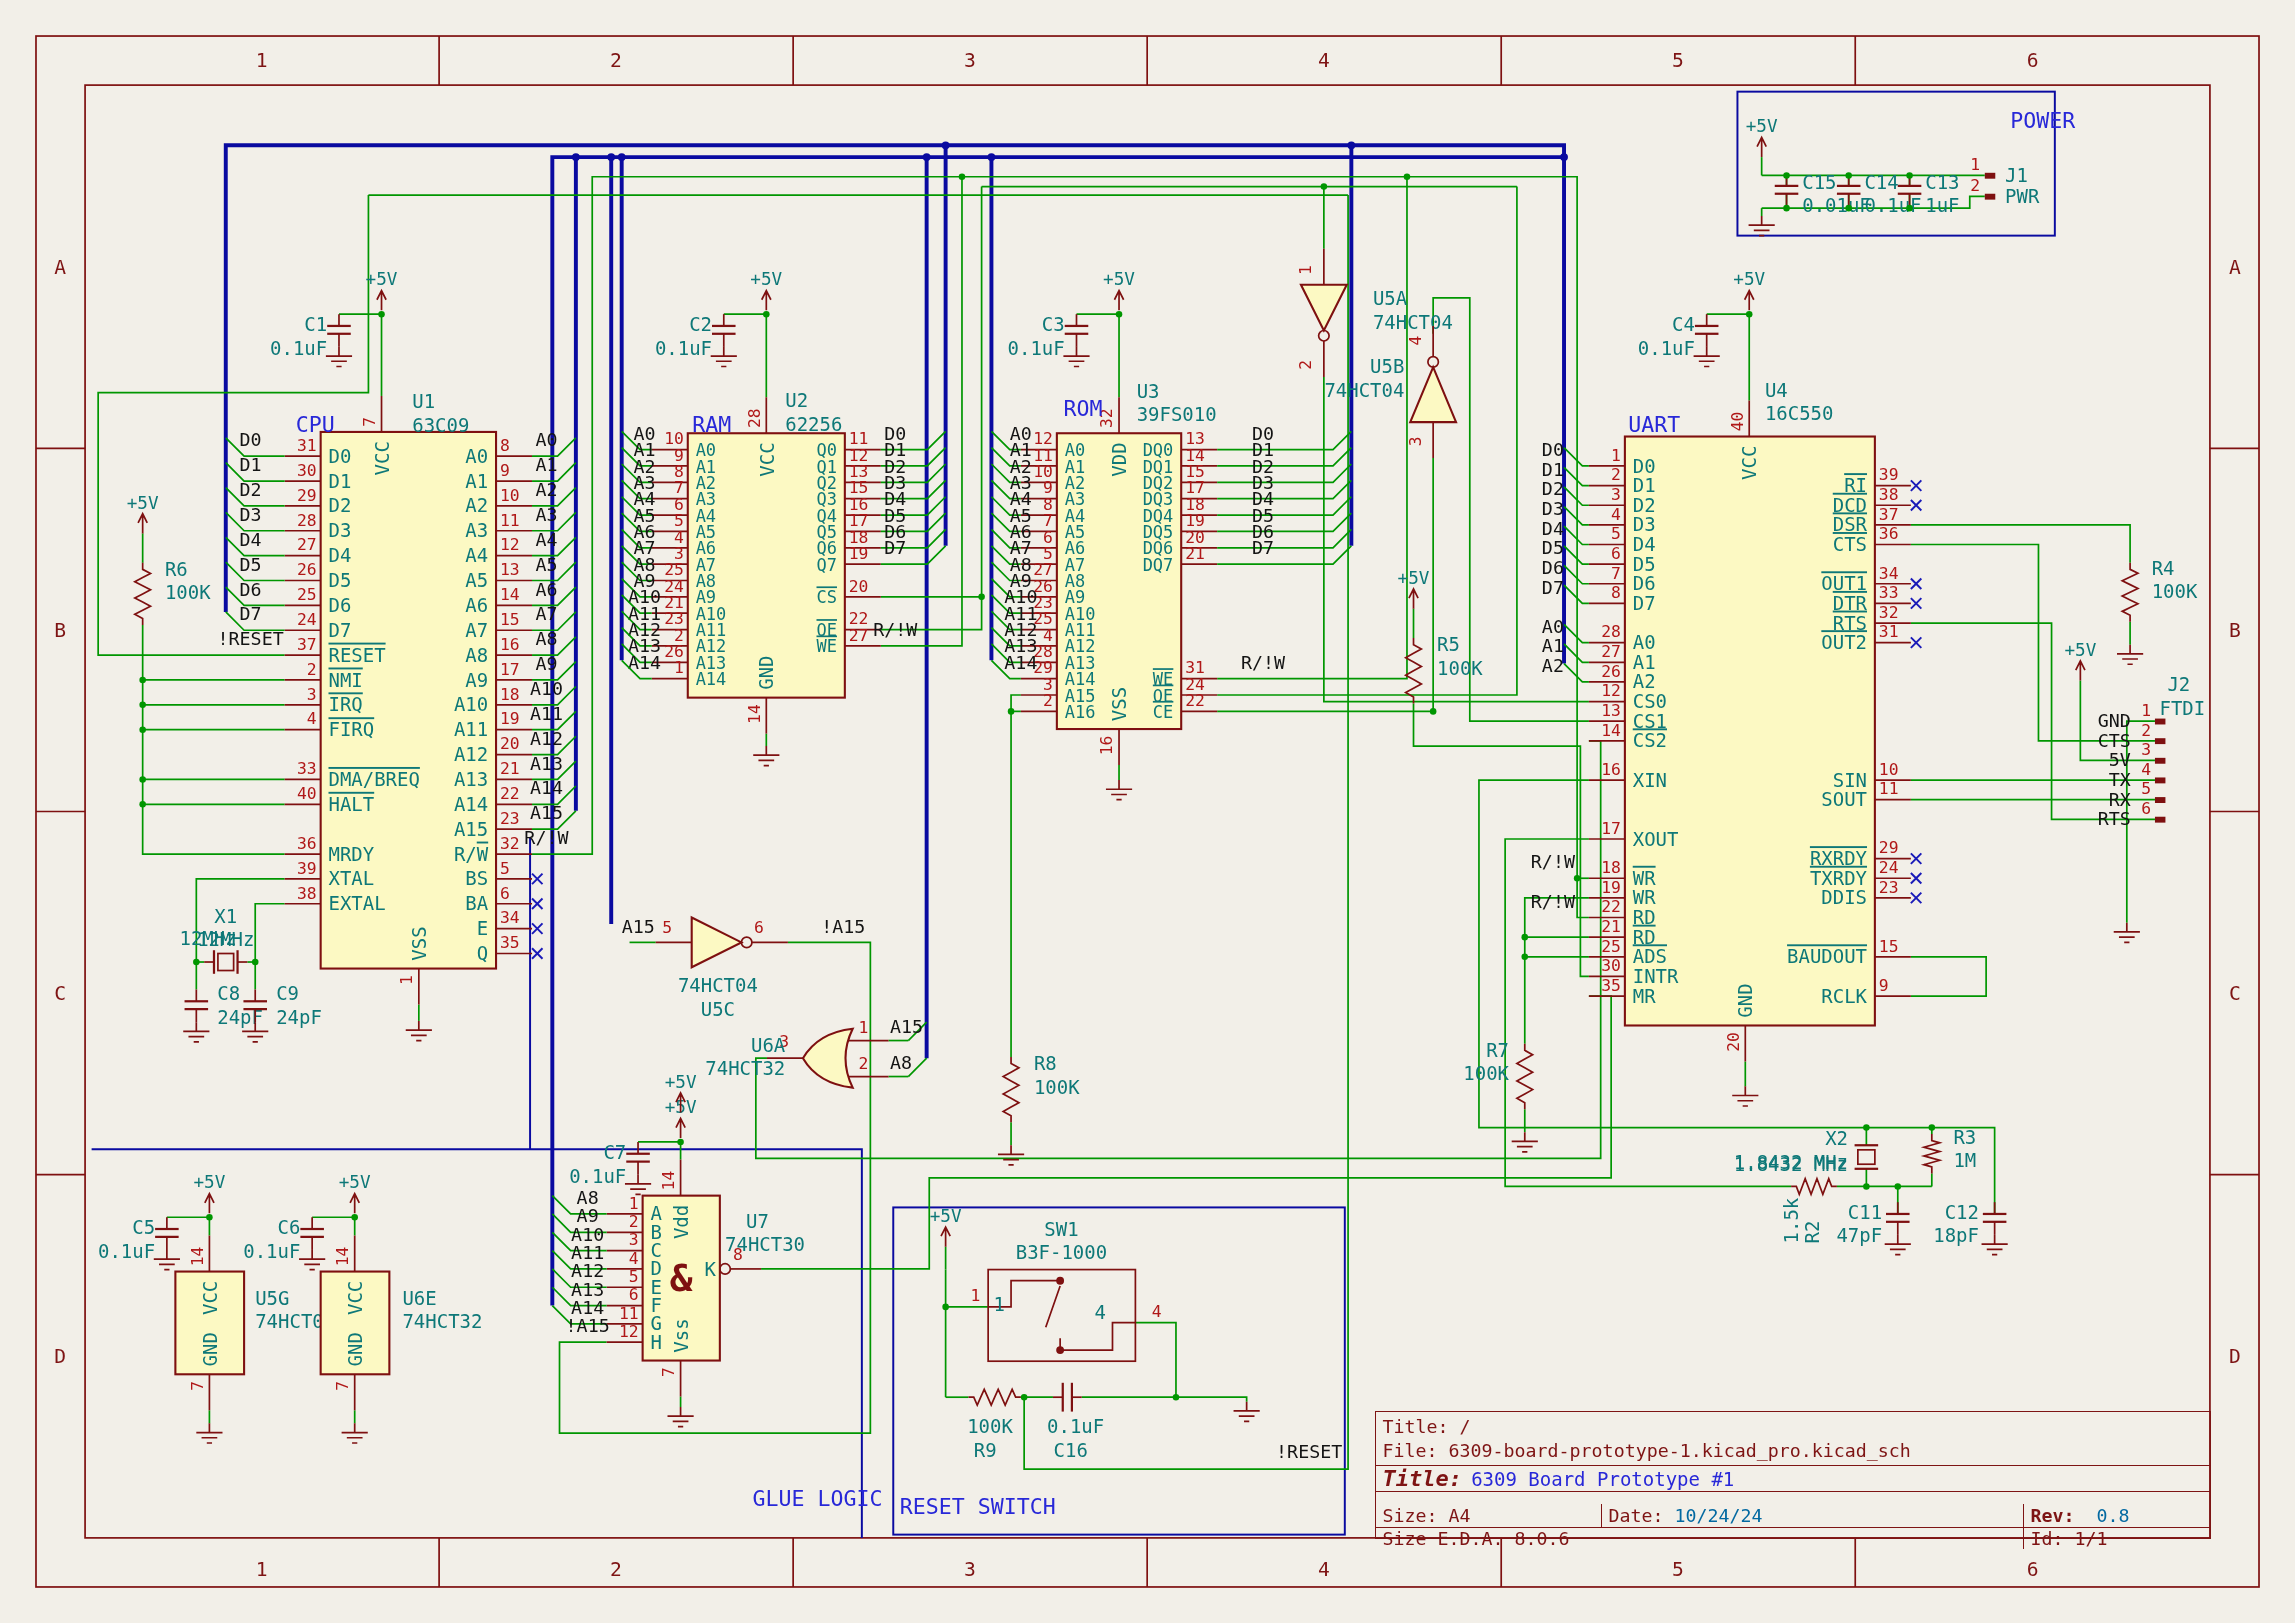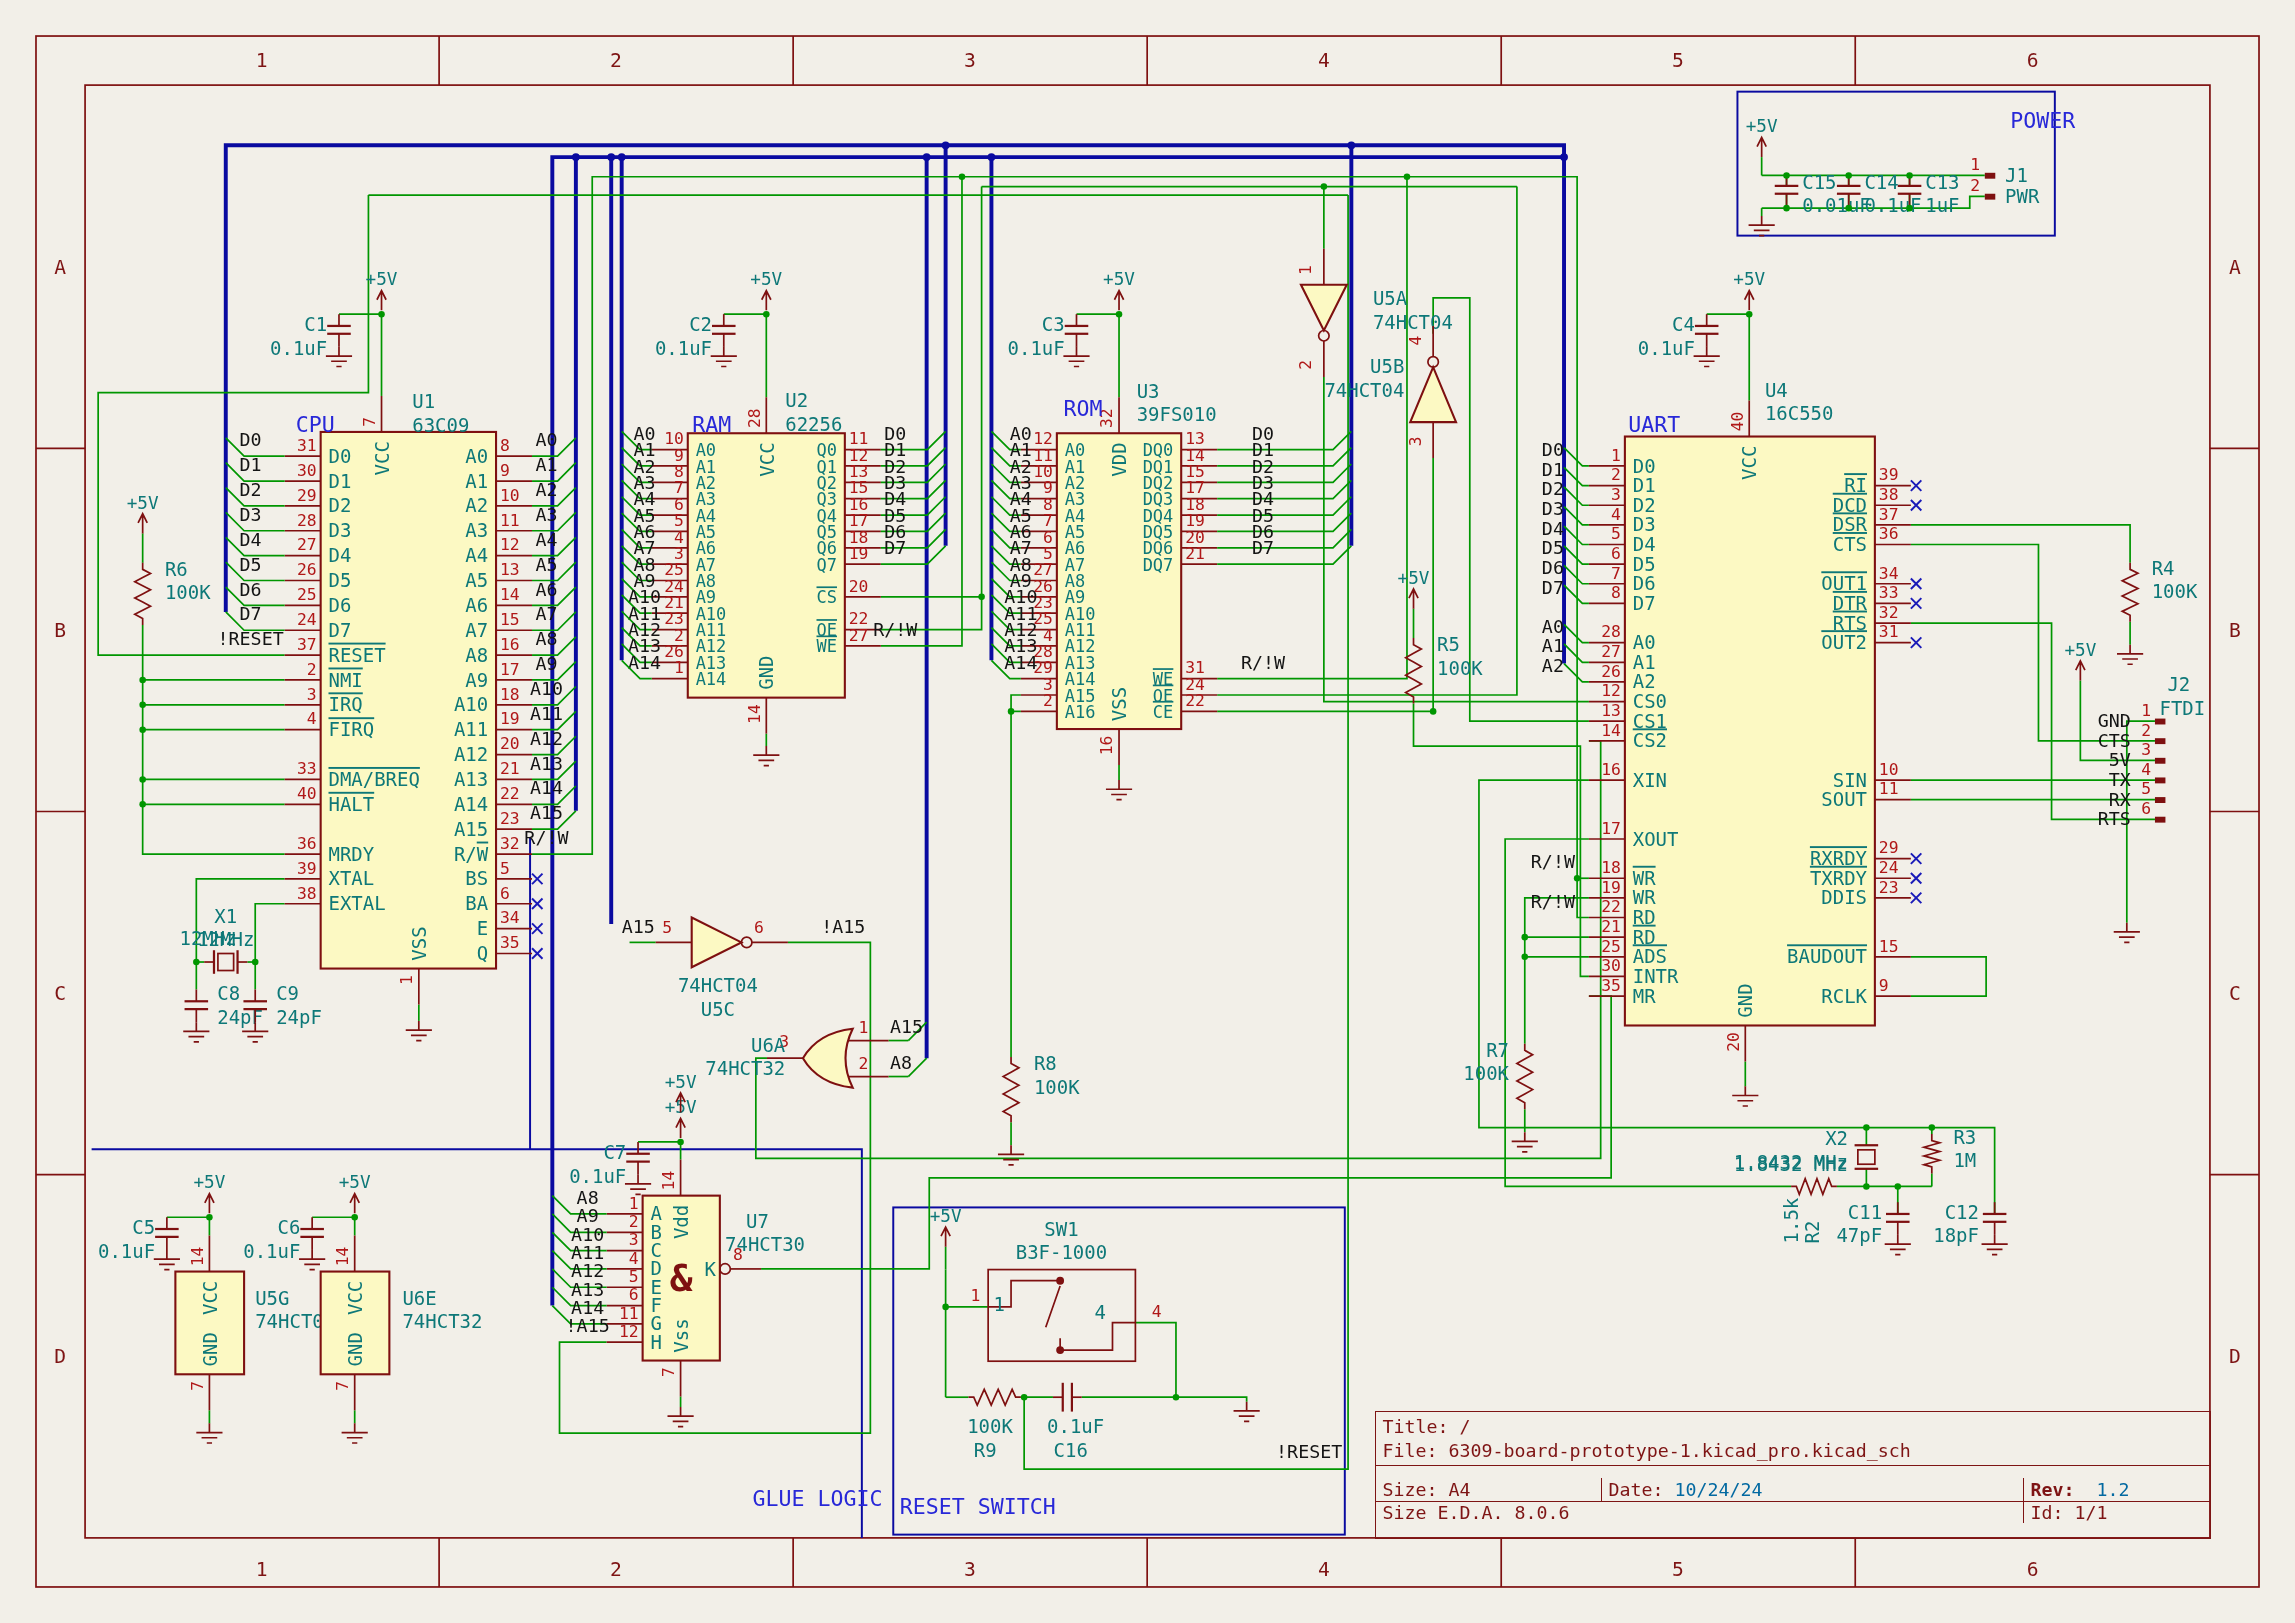--- a/index.html
+++ b/index.html
@@ -1185,24 +1185,28 @@
       <text x="1375" y="2314" class="sec">RESET SWITCH</text>
       <text x="318" y="1444" class="val" text-anchor="middle">12MHz</text>
       <text x="2824" y="1790" class="val" text-anchor="end">1.8432 MHz</text>
     </svg>
 
   <div class="tb">
     <div class="row1">
       <div>Title: /</div>
       <div>File: 6309-board-prototype-1.kicad_pro.kicad_sch</div>
     </div>
+    <div class="rowt">
+      <span class="ttl">Title:</span>
+      <span class="tval">6309 Board Prototype #1</span>
+    </div>
     <div class="rowm">
       <div class="cell c1">Size: A4</div>
       <div class="cell c2"><span>Date:</span>&nbsp;<span class="blue">10/24/24</span></div>
-      <div class="cell c3"><span class="bold">Rev:</span>&nbsp;&nbsp;<span class="blue">1.2</span></div>
+      <div class="cell c3"><span class="bold">Rev:</span>&nbsp;&nbsp;<span class="blue">0.8</span></div>
     </div>
     <div class="rowb">
       <div class="cell cb1">Size E.D.A. 8.0.6</div>
       <div class="cell c3">Id: 1/1</div>
     </div>
   </div>
 </div>
 
 
 </body></html>

